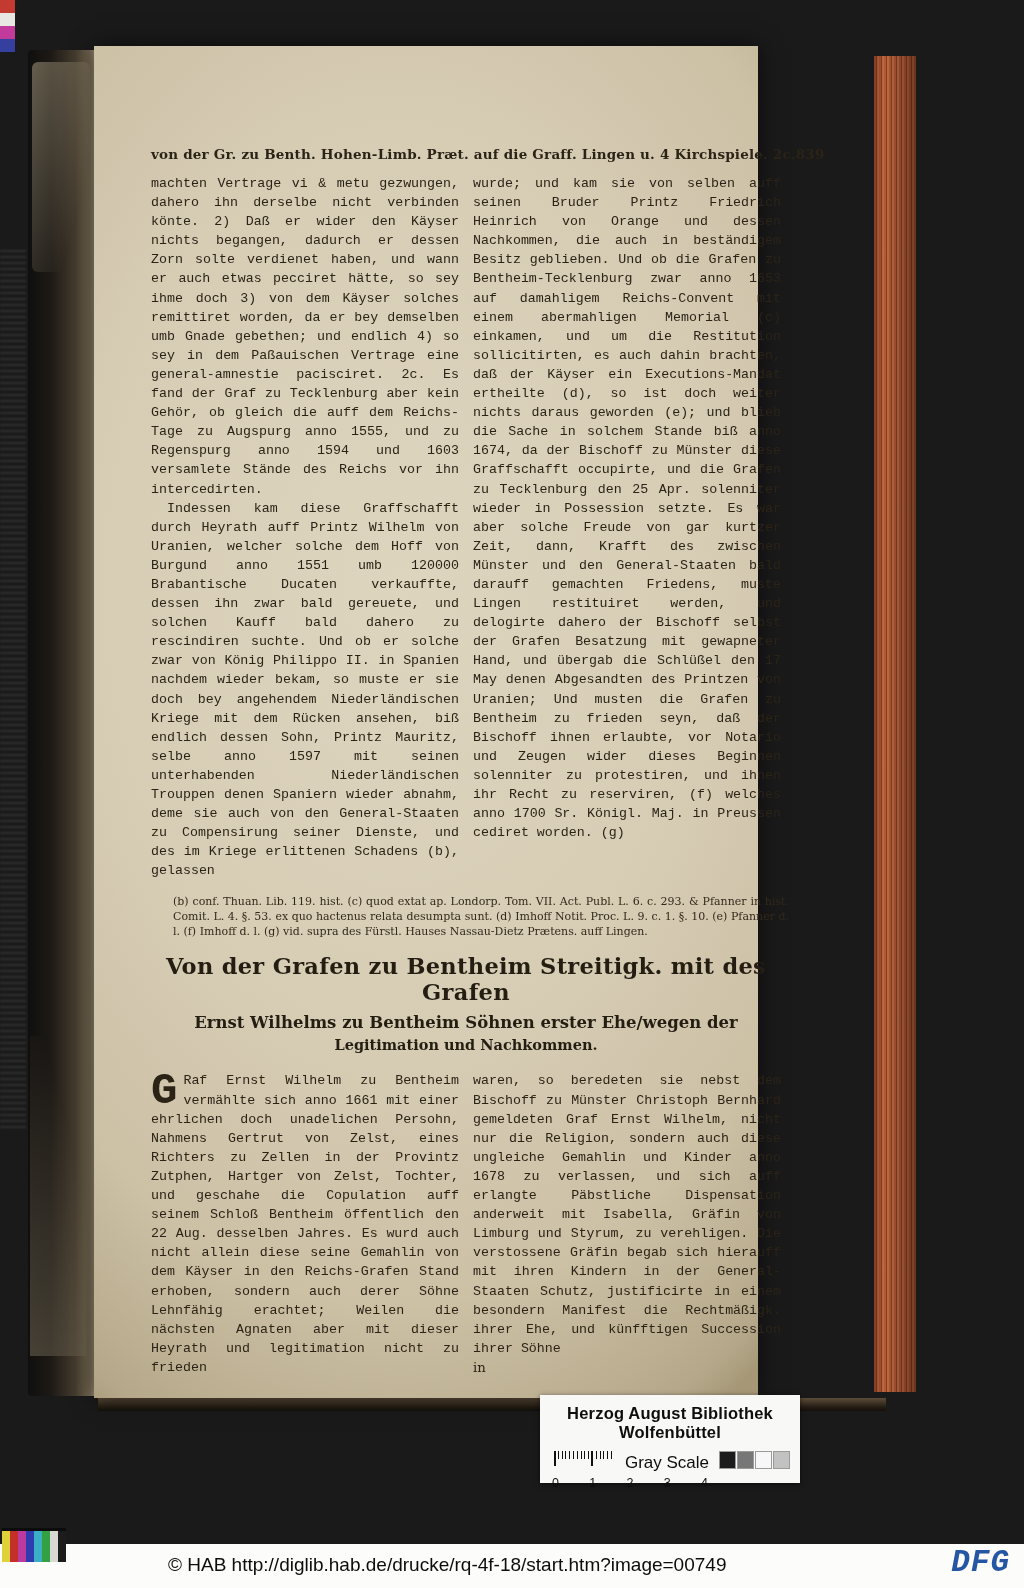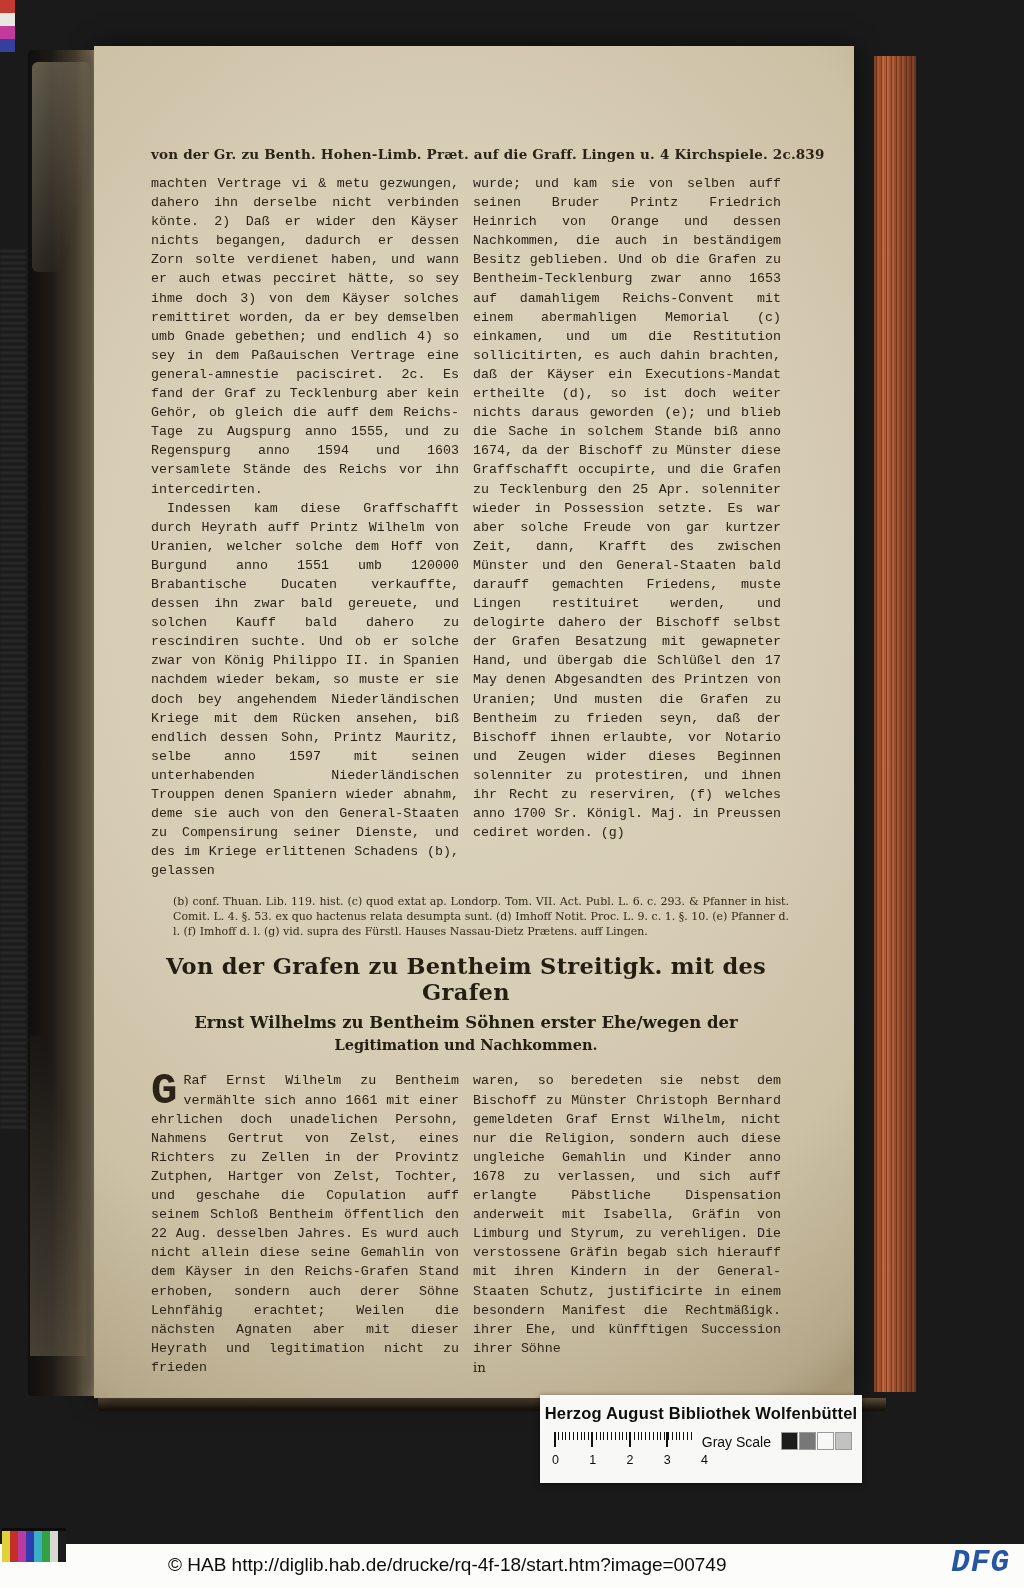--- a/index.html
+++ b/index.html
@@ -20,21 +20,21 @@
     background:repeating-linear-gradient(180deg,#d8d2c2 0 2px,transparent 2px 6px);filter:blur(1px);}
 
   
   .book{position:absolute;left:28px;top:40px;width:890px;height:1372px;}
   .book-left{position:absolute;left:0;top:10px;width:66px;height:1346px;border-radius:4px 0 0 4px;
     background:linear-gradient(90deg,#100f0e 0%,#1d1915 35%,#453c2f 72%,#776a53 94%,#968972 100%);}
   .book-left::after{content:"";position:absolute;left:4px;top:12px;width:58px;height:210px;
     background:linear-gradient(105deg,rgba(170,158,130,.55) 0%,rgba(170,158,130,0) 75%);border-radius:6px;}
   .book-left::before{content:"";position:absolute;left:2px;bottom:40px;width:56px;height:320px;
     background:linear-gradient(75deg,rgba(150,138,112,.4) 0%,rgba(150,138,112,0) 70%);}
-  .page{position:absolute;left:66px;top:6px;width:760px;height:1352px;
+  .page{position:absolute;left:66px;top:6px;width:664px;height:1352px;
     background:
       radial-gradient(ellipse 95% 70% at 46% 40%, #ded5bf 0%, #d7cdb5 48%, #ccc0a5 76%, #b5a88a 96%, #a69877 100%);
     box-shadow:0 0 22px rgba(0,0,0,.6);}
   .book-edge{position:absolute;left:846px;top:16px;width:42px;height:1336px;
     background:
       linear-gradient(90deg, rgba(40,10,0,.35) 0%, rgba(0,0,0,0) 25%, rgba(20,5,0,.45) 100%),
       repeating-linear-gradient(90deg,#b25a35 0 2px,#8a4023 2px 3px,#c36c44 3px 5px);}
   .book-bottom{position:absolute;left:70px;top:1358px;width:788px;height:13px;
     background:linear-gradient(180deg,#5d4c39 0%,#241d14 70%,#120f0b 100%);}
 
@@ -54,31 +54,31 @@
   .ch-title{margin-top:24px;font-size:28px;font-weight:bold;letter-spacing:1px;}
   .ch-sub1{margin-top:14px;font-size:22.5px;font-weight:bold;letter-spacing:.3px;}
   .ch-sub2{margin-top:8px;font-size:16.5px;font-weight:bold;}
   .ch-sub3{margin-top:4px;font-size:14.5px;font-weight:bold;}
 
   .cols-2{margin-top:18px;}
   .dropcap{float:left;font-size:44px;line-height:36px;font-weight:bold;padding:2px 6px 0 0;}
   .catchword{font-size:13.3px;margin-top:0;}
 
   
-  .label-card{position:absolute;left:540px;top:1395px;width:322px;height:88px;background:#f8f8f6;
+  .label-card{position:absolute;left:540px;top:1395px;width:260px;height:88px;background:#f8f8f6;
     box-shadow:0 1px 5px rgba(0,0,0,.55);font-family:"Liberation Sans",sans-serif;color:#0e0e0e;}
   .label-title{margin-top:9px;text-align:center;font-size:16.5px;font-weight:bold;letter-spacing:.2px;}
   .label-row{display:flex;align-items:flex-start;margin:9px 10px 0 14px;}
   .ruler{width:152px;height:15px;
     background-image:
       repeating-linear-gradient(90deg,#111 0 1px,transparent 1px 3.8px),
       repeating-linear-gradient(90deg,#111 0 1.6px,transparent 1.6px 37.5px);
     background-size:100% 8px,100% 15px;
     background-repeat:no-repeat,no-repeat;}
-  .gray-label{font-size:14px;margin-left:10px;white-space:nowrap;padding-top:2px;}
+  .gray-label{font-size:17px;margin-left:10px;white-space:nowrap;padding-top:2px;}
   .swatches{display:flex;margin-left:9px;}
   .swatches div{width:17px;height:18px;border:1px solid #9a9a9a;box-sizing:border-box;margin-left:1px;}
   .ruler-nums{display:flex;justify-content:space-between;width:156px;margin:3px 0 0 12px;font-size:12.5px;}
 
   
   .footer{position:absolute;left:0;top:1544px;width:1024px;height:56px;background:#fcfcfb;}
   .copyright{position:absolute;left:168px;top:10px;font-family:"Liberation Sans",sans-serif;font-size:19px;color:#0d0d0d;}
   .dfg{position:absolute;right:14px;top:1px;font-family:Liberation Mono, monospace;font-weight:bold;font-style:italic;
     font-size:31px;color:#2456a4;letter-spacing:1px;}
 </style>

